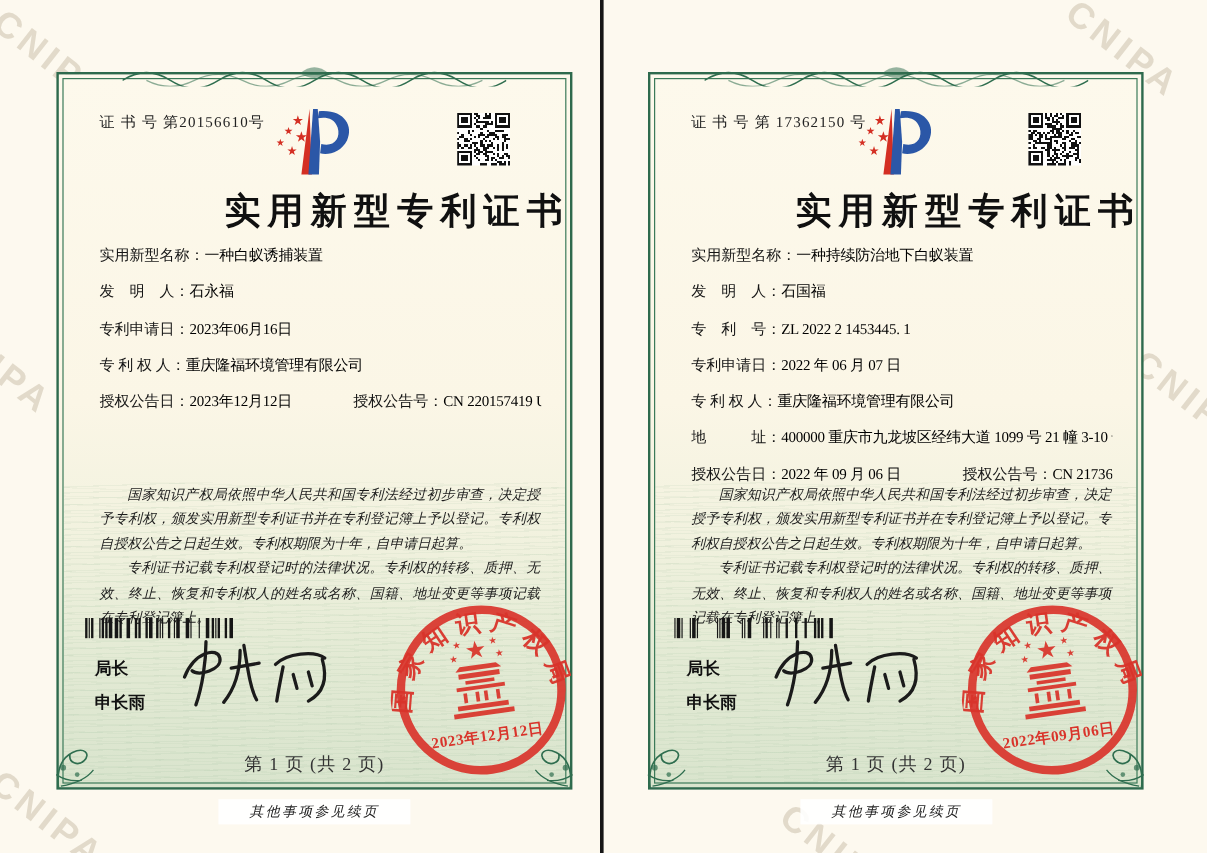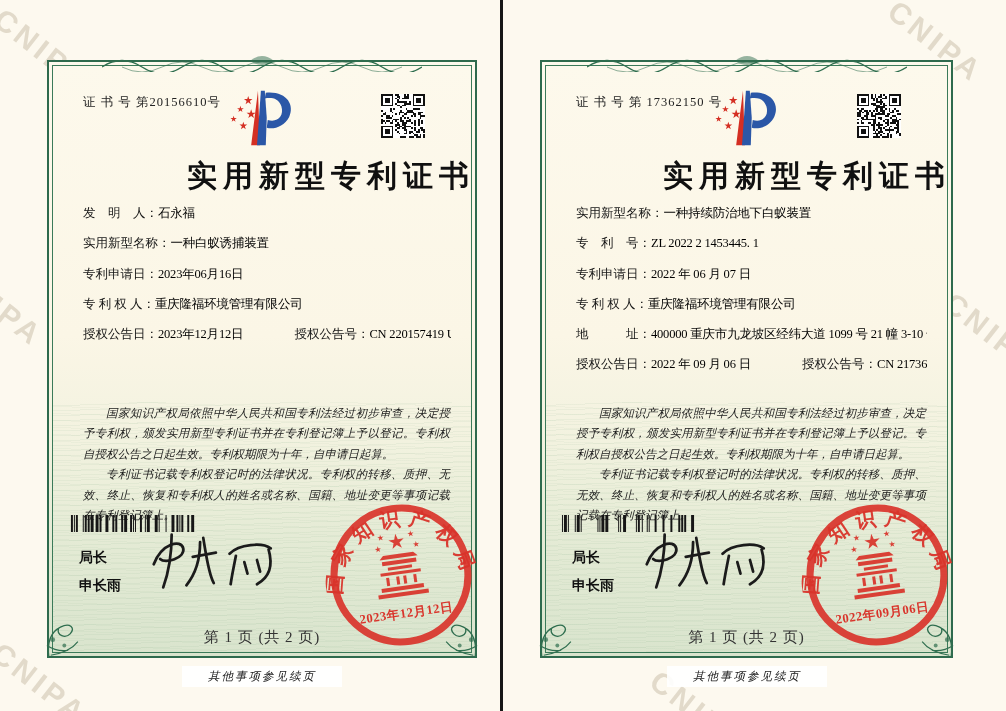--- a/index.html
+++ b/index.html
@@ -293,22 +293,22 @@
         <rect x="19" y="1" width="5" height="5" fill="#ffffff"></rect>
         <rect x="20" y="2" width="3" height="3" fill="#111111"></rect>
         <rect x="0" y="18" width="7" height="7" fill="#111111"></rect>
         <rect x="1" y="19" width="5" height="5" fill="#ffffff"></rect>
         <rect x="2" y="20" width="3" height="3" fill="#111111"></rect>
       </svg>
 
     <h1 class="cert-title">实用新型专利证书</h1>
 
     <div class="fields">
+      <div class="frow"><span class="flabel">实用新型名称：</span><span class="fvalue">一种白蚁诱捕装置</span></div>
       <div class="frow"><span class="flabel">发　明　人：</span><span class="fvalue">石永福</span></div>
-      <div class="frow"><span class="flabel">实用新型名称：</span><span class="fvalue">一种白蚁诱捕装置</span></div>
       <div class="frow"><span class="flabel">专利申请日：</span><span class="fvalue">2023年06月16日</span></div>
       <div class="frow"><span class="flabel">专 利 权 人：</span><span class="fvalue">重庆隆福环境管理有限公司</span></div>
       <div class="frow grant">
         <span class="flabel">授权公告日：</span><span class="fvalue">2023年12月12日</span>
         <span class="flabel gseg2">授权公告号：</span><span class="fvalue">CN 220157419 U</span>
       </div>
     </div>
 
     <div class="legal">
       <p>国家知识产权局依照中华人民共和国专利法经过初步审查，决定授予专利权，颁发实用新型专利证书并在专利登记簿上予以登记。专利权自授权公告之日起生效。专利权期限为十年，自申请日起算。</p>
@@ -652,20 +652,21 @@
         <rect x="20" y="2" width="3" height="3" fill="#111111"></rect>
         <rect x="0" y="18" width="7" height="7" fill="#111111"></rect>
         <rect x="1" y="19" width="5" height="5" fill="#ffffff"></rect>
         <rect x="2" y="20" width="3" height="3" fill="#111111"></rect>
       </svg>
 
     <h1 class="cert-title">实用新型专利证书</h1>
 
     <div class="fields">
       <div class="frow"><span class="flabel">实用新型名称：</span><span class="fvalue">一种持续防治地下白蚁装置</span></div>
+      <div class="frow"><span class="flabel">发　明　人：</span><span class="fvalue">石国福</span></div>
       <div class="frow"><span class="flabel">专　利　号：</span><span class="fvalue">ZL 2022 2 1453445. 1</span></div>
       <div class="frow"><span class="flabel">专利申请日：</span><span class="fvalue">2022 年 06 月 07 日</span></div>
       <div class="frow"><span class="flabel">专 利 权 人：</span><span class="fvalue">重庆隆福环境管理有限公司</span></div>
       <div class="frow"><span class="flabel">地　　　址：</span><span class="fvalue">400000 重庆市九龙坡区经纬大道 1099 号 21 幢 3-10 号</span></div>
       <div class="frow grant">
         <span class="flabel">授权公告日：</span><span class="fvalue">2022 年 09 月 06 日</span>
         <span class="flabel gseg2">授权公告号：</span><span class="fvalue">CN 217364407 U</span>
       </div>
     </div>
 

